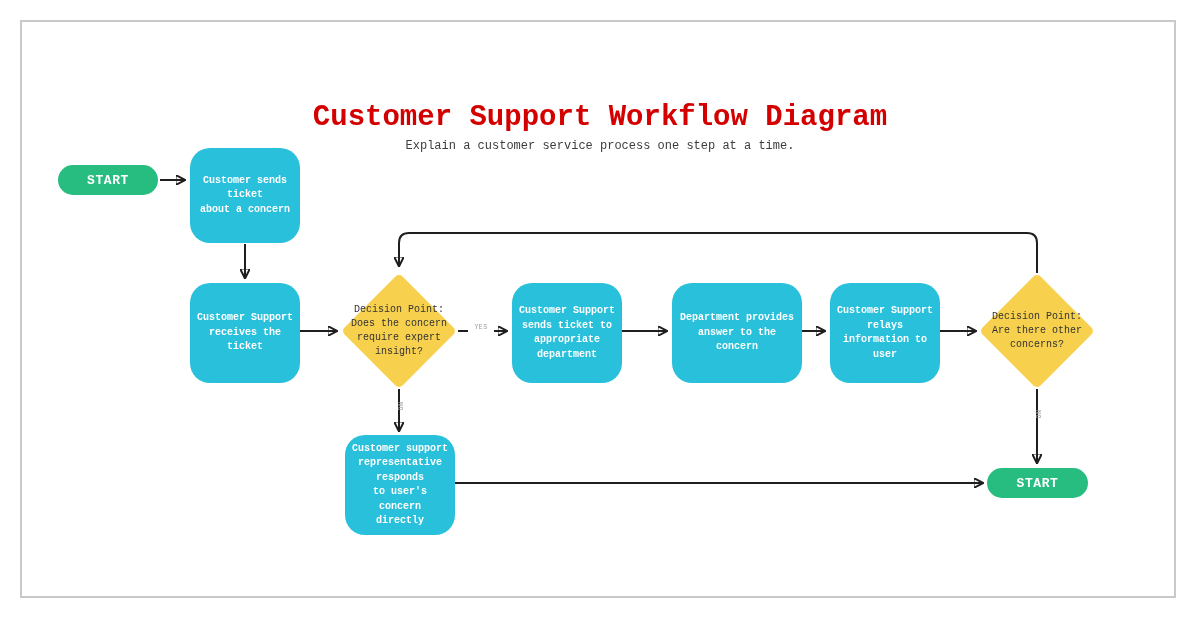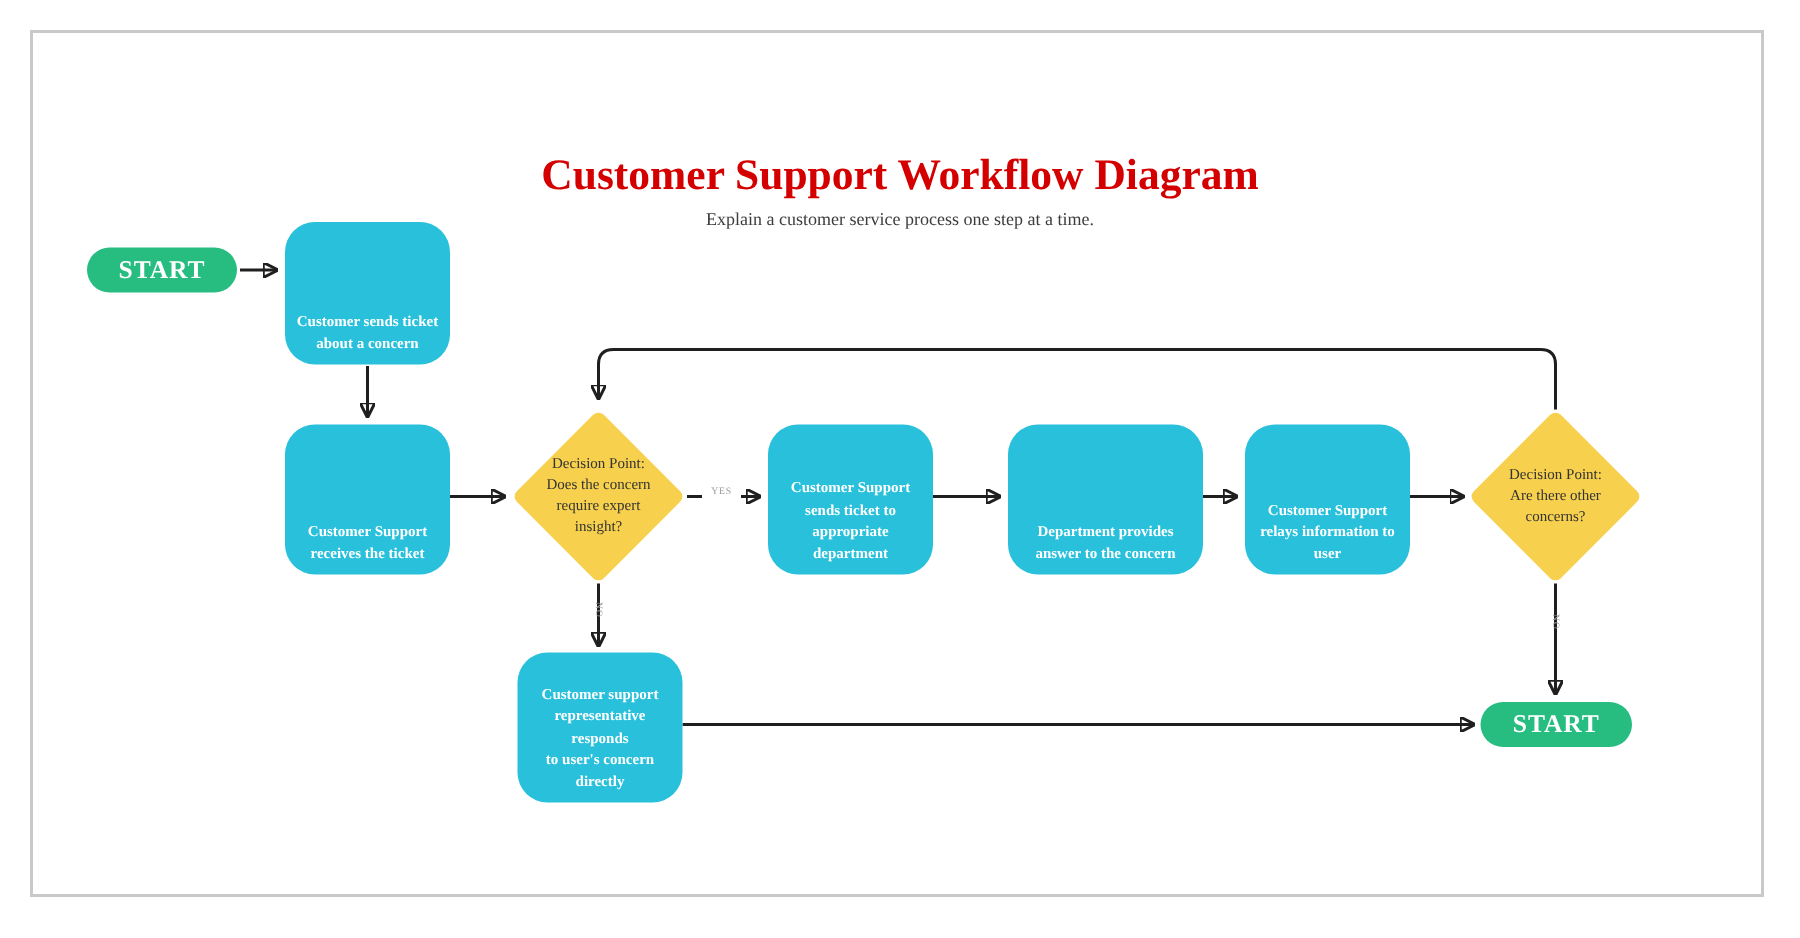--- a/index.html
+++ b/index.html
@@ -1,41 +1,41 @@
 <!DOCTYPE html>
 <html><head>
 <meta charset="utf-8">
 <style>
   html,body { margin:0; padding:0; background:#ffffff; }
   .page {
     position:relative; width:1200px; height:625px; background:#ffffff;
-    font-family:Liberation Serif, serif; overflow:hidden;
+    font-family:Liberation Mono, monospace; overflow:hidden;
   }
   .frame {
     position:absolute; left:20px; top:20px; width:1156px; height:578px;
     border:2px solid #c9c9c9; background:#ffffff; box-sizing:border-box;
   }
   .header { position:absolute; left:0; top:101px; width:100%; text-align:center; }
   .title { font-size:29px; font-weight:bold; color:#d40000; line-height:1.15; }
   .subtitle { font-size:12px; color:#3c3c3c; margin-top:5px; }
 
   svg.connectors { position:absolute; left:0; top:0; width:1200px; height:625px; }
   svg.connectors path { stroke:#1f1f1f; stroke-width:2; fill:none; }
 
   .node {
     position:absolute; box-sizing:border-box; display:flex;
     align-items:center; justify-content:center; text-align:center;
   }
   .process {
     background:#28c0db; border-radius:20px; color:#ffffff;
-    font-size:10px; font-weight:600; line-height:1.45; padding:6px;align-items:flex-end;
+    font-size:10px; font-weight:600; line-height:1.45; padding:6px;
   }
   .terminal {
     background:#27bd80; border-radius:15px; color:#ffffff;
-    font-size:17px; font-weight:bold; letter-spacing:0.6px;
+    font-size:13px; font-weight:bold; letter-spacing:0.6px;
   }
   .label { white-space:pre-line; }
 
   .diamond-wrap { position:absolute; width:130px; height:130px; }
   .diamond-bg {
     position:absolute; left:24px; top:24px; width:82px; height:82px;
     background:#f7d14e; border-radius:5px; transform:rotate(45deg);
   }
   .diamond-label {
     position:absolute; left:0; top:0; right:0; bottom:0; display:flex;

